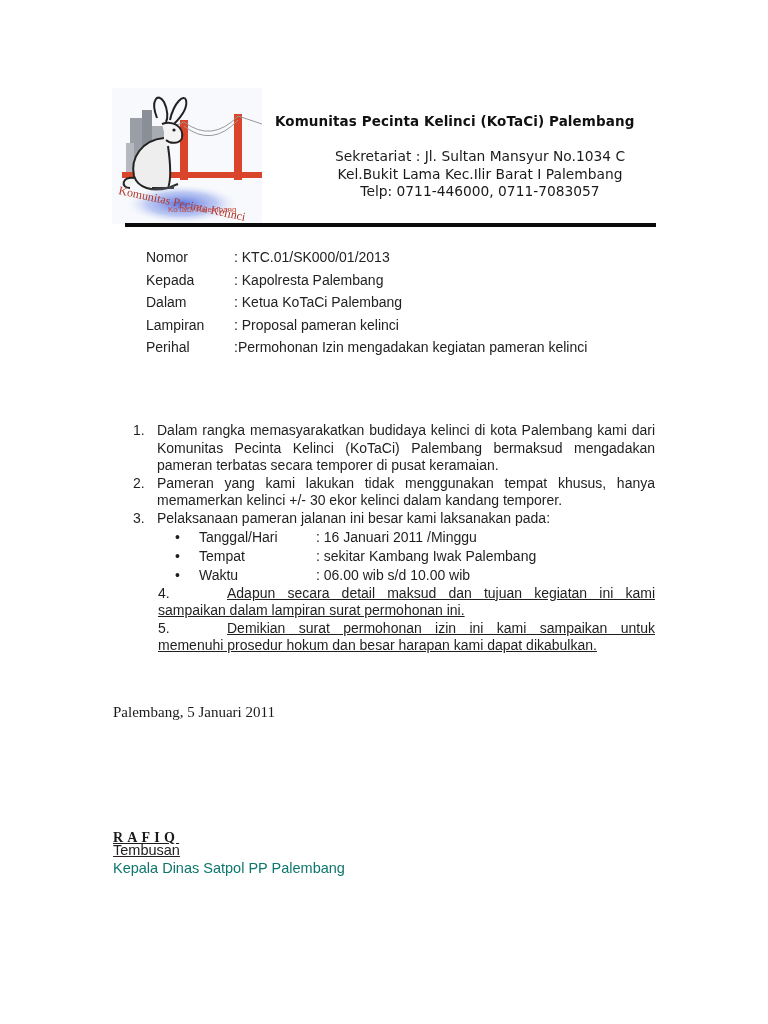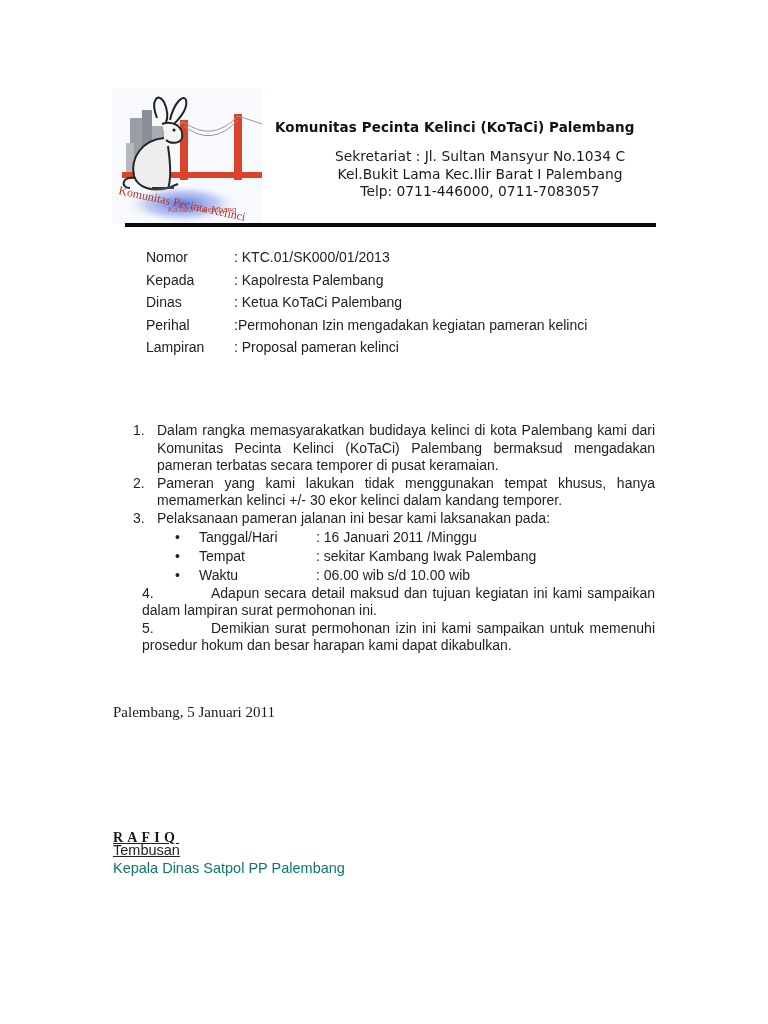--- a/index.html
+++ b/index.html
@@ -16,21 +16,21 @@
   
   .logo {
     left: 112px; top: 88px; width: 150px; height: 136px;
     background: #f7f9fc;
     overflow: hidden;
   }
   .logo svg { display: block; }
 
   
   .org-title {
-    left: 275px; top: 119px;
+    left: 275px; top: 113px;
     font-family: "DejaVu Sans", sans-serif;
     font-size: 13.5px; font-weight: bold; color: #111;
     letter-spacing: 0.1px;
     white-space: nowrap;
   }
   .address {
     left: 300px; top: 148px; width: 360px;
     font-family: "DejaVu Sans", sans-serif;
     font-size: 13.8px; color: #1a1a1a;
     text-align: center; line-height: 17.5px;
@@ -57,21 +57,21 @@
   }
   .item { display: flex; }
   .item .num { width: 24px; flex: none; }
   .item .txt { flex: 1; text-align: justify; }
   .item .txt.last-line-left { text-align-last: left; }
   .sub-list { margin-left: 42px; }
   .sub-item { display: flex; white-space: nowrap; height: 19px; line-height: 19px; }
   .sub-item .bullet { width: 24px; }
   .sub-item .sub-label { width: 117px; }
   .para {
-    margin-left: 9px; text-align: justify;
+    margin-left: 25px; text-align: justify; text-decoration: underline;
   }
   .para .pnum { display: inline-block; width: 69px; }
 
   
   .place-date {
     left: 113px; top: 704px;
     font-family: "Liberation Serif", serif;
     font-size: 15px; color: #1a1a1a; white-space: nowrap;
   }
   .signer {
@@ -142,30 +142,30 @@
 <div class="abs fields">
   <div class="field-row">
     <span class="field-label">Nomor</span>
     <span class="field-value">: KTC.01/SK000/01/2013</span>
   </div>
   <div class="field-row">
     <span class="field-label">Kepada</span>
     <span class="field-value">: Kapolresta Palembang</span>
   </div>
   <div class="field-row">
-    <span class="field-label">Dinas</span>
+    <span class="field-label">Dalam</span>
     <span class="field-value">: Ketua KoTaCi Palembang</span>
+  </div>
+  <div class="field-row">
+    <span class="field-label">Lampiran</span>
+    <span class="field-value">: Proposal pameran kelinci</span>
   </div>
   <div class="field-row">
     <span class="field-label">Perihal</span>
     <span class="field-value">:Permohonan Izin mengadakan kegiatan pameran kelinci</span>
-  </div>
-  <div class="field-row">
-    <span class="field-label">Lampiran</span>
-    <span class="field-value">: Proposal pameran kelinci</span>
   </div>
 </div>
 
 <div class="abs body-list">
   <div class="item">
     <span class="num">1.</span>
     <span class="txt last-line-left">Dalam rangka memasyarakatkan budidaya kelinci di kota Palembang kami dari Komunitas Pecinta Kelinci (KoTaCi) Palembang bermaksud mengadakan pameran terbatas secara temporer di pusat keramaian.</span>
   </div>
   <div class="item">
     <span class="num">2.</span>

